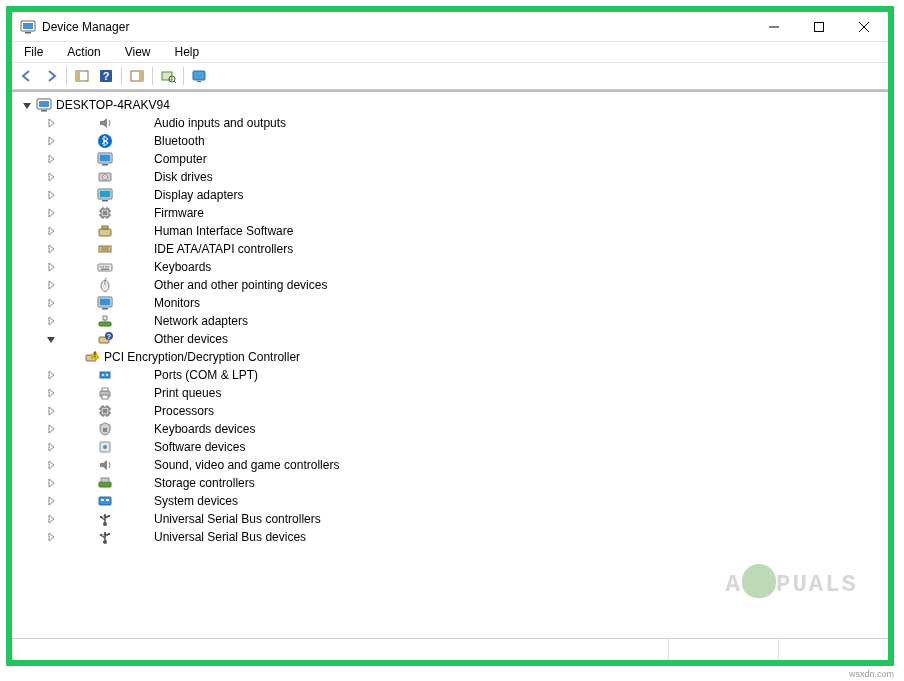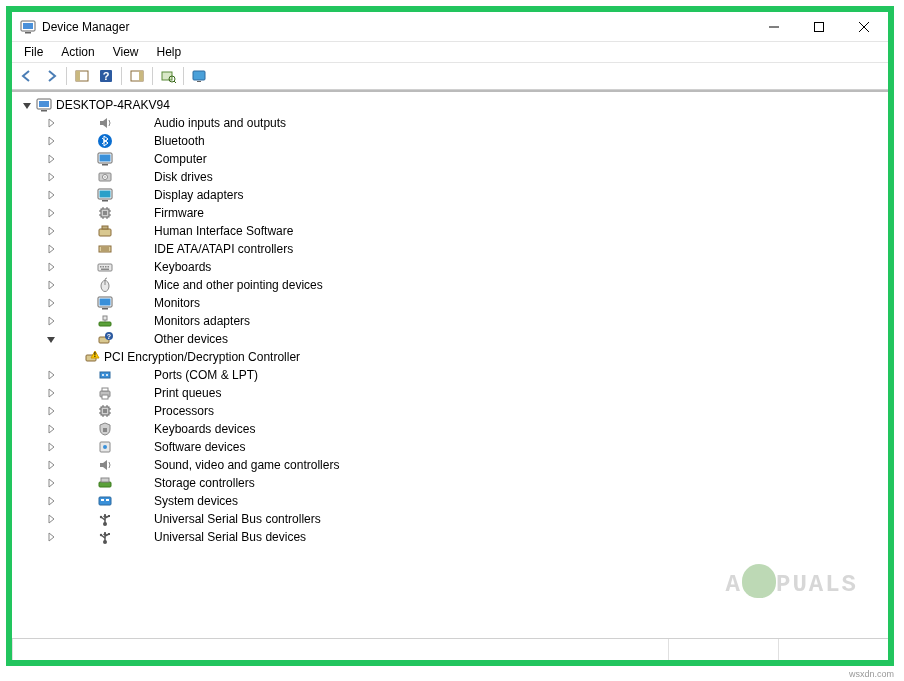--- a/index.html
+++ b/index.html
@@ -38,21 +38,21 @@
       font-family: "Segoe UI Symbol", sans-serif;
       font-size: 10px;
     }
     .winbtn svg { pointer-events: none; }
     
     .menubar {
       display: flex;
       align-items: center;
       height: 20px;
       padding: 0 4px;
-      gap: 2px;
+      gap: 8px;
     }
     .menubar .menu-item { padding: 2px 8px; font-size: 12px; }
     
     .toolbar {
       display: flex;
       align-items: center;
       height: 28px;
       padding: 2px 4px;
       gap: 2px;
       border-top: 1px solid #e5e5e5;
@@ -393,21 +393,21 @@
               <path d="M3 1 L8 5 L3 9 Z" fill="none" stroke="#888"></path>
             </svg>
           </span>
           <span class="node-icon">
             <svg width="16" height="16">
               <ellipse cx="8" cy="9" rx="4" ry="5.5" fill="#e8e8e8" stroke="#888"></ellipse>
               <line x1="8" y1="3.5" x2="8" y2="8" stroke="#888"></line>
               <path d="M8 3 Q8 1 10 1" fill="none" stroke="#888"></path>
             </svg>
           </span>
-          <span>Mice and other pointing devices</span>
+          <span>Other and other pointing devices</span>
         </div>
         <div class="tree-row indent-1">
           <span class="expander">
             <svg width="10" height="10">
               <path d="M3 1 L8 5 L3 9 Z" fill="none" stroke="#888"></path>
             </svg>
           </span>
           <span class="node-icon">
             <svg width="16" height="16">
               <rect x="1" y="2" width="14" height="10" rx="1" fill="#fff" stroke="#666"></rect>
@@ -423,21 +423,21 @@
               <path d="M3 1 L8 5 L3 9 Z" fill="none" stroke="#888"></path>
             </svg>
           </span>
           <span class="node-icon">
             <svg width="16" height="16">
               <rect x="2" y="9" width="12" height="4" rx="1" fill="#5aa03a" stroke="#3a7a1a"></rect>
               <rect x="6" y="3" width="4" height="4" fill="#e8e8e8" stroke="#888"></rect>
               <line x1="8" y1="7" x2="8" y2="9" stroke="#888"></line>
             </svg>
           </span>
-          <span>Monitors adapters</span>
+          <span>Network adapters</span>
         </div>
         <div class="tree-row indent-1">
           <span class="expander">
             <svg width="10" height="10">
               <path d="M1 3 L9 3 L5 9 Z" fill="#444"></path>
             </svg>
           </span>
           <span class="node-icon">
             <svg width="16" height="16">
               <rect x="2" y="6" width="10" height="6" rx="1" fill="#d9c890" stroke="#8a6d3b"></rect>

